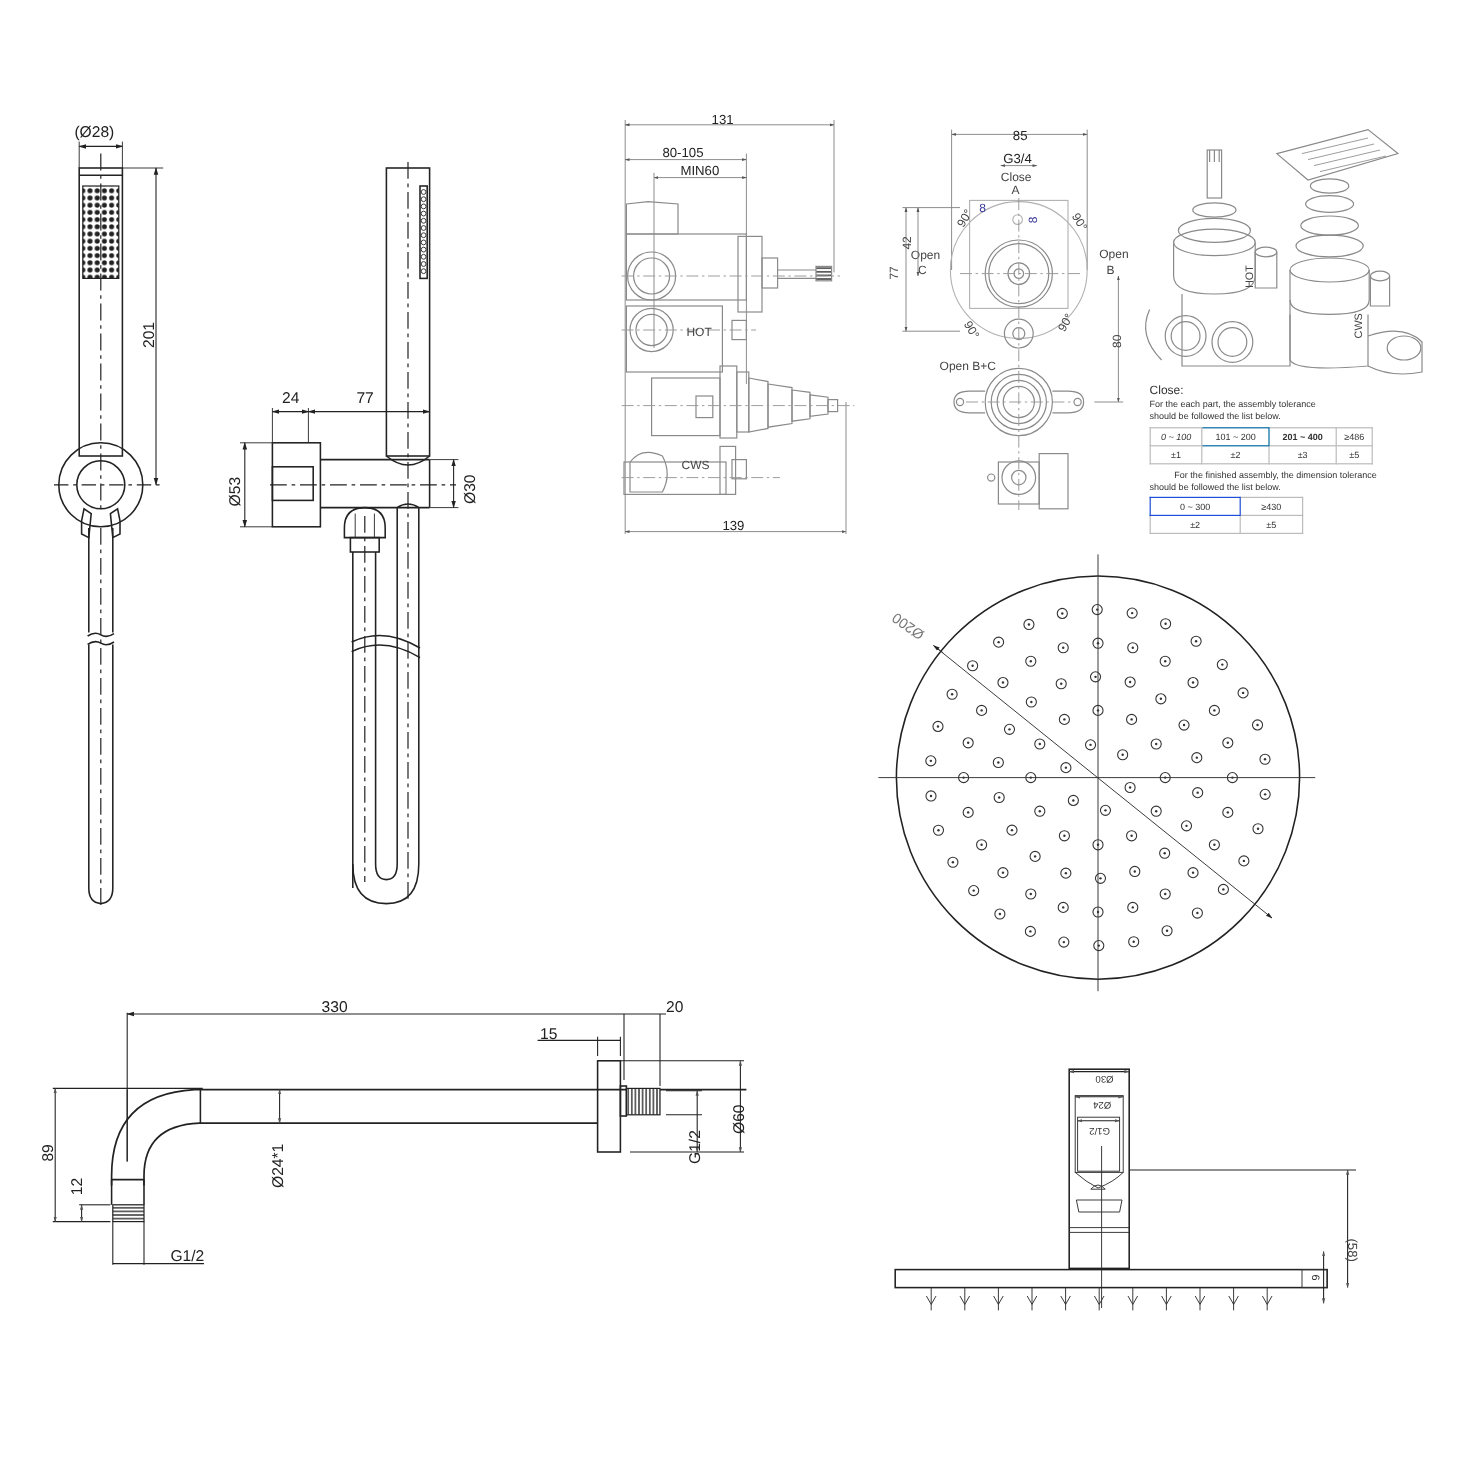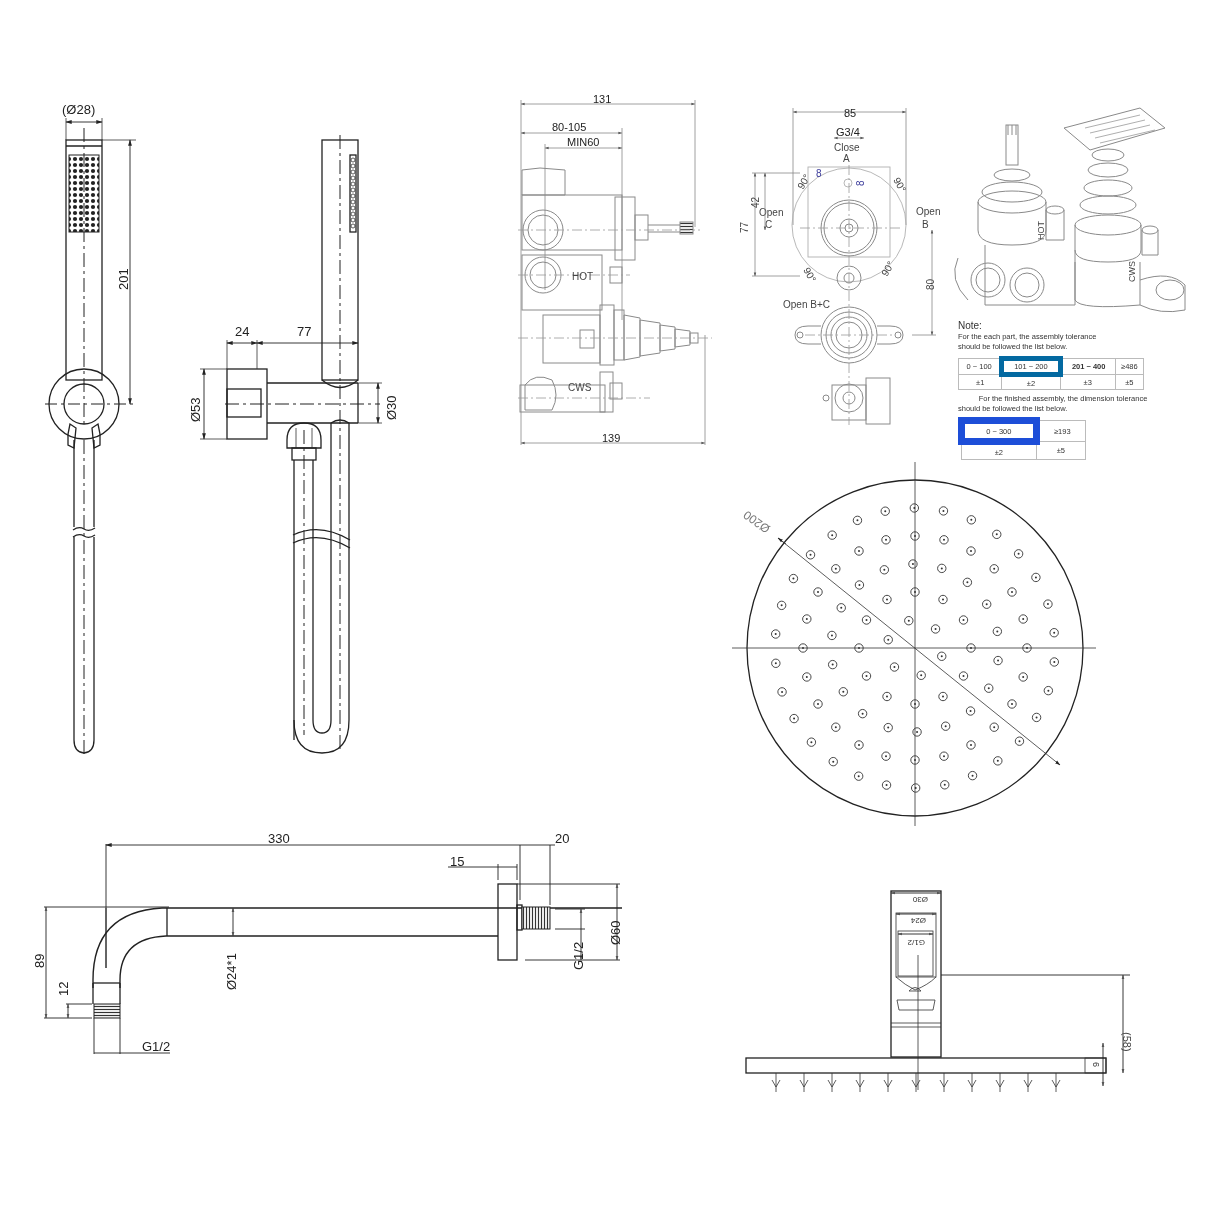--- a/index.html
+++ b/index.html
@@ -577,46 +577,46 @@
           <path d="M944,1073 L944,1092 M940,1080 L944,1087 L948,1080"></path>
           <path d="M972,1073 L972,1092 M968,1080 L972,1087 L976,1080"></path>
           <path d="M1000,1073 L1000,1092 M996,1080 L1000,1087 L1004,1080"></path>
           <path d="M1028,1073 L1028,1092 M1024,1080 L1028,1087 L1032,1080"></path>
           <path d="M1056,1073 L1056,1092 M1052,1080 L1056,1087 L1060,1080"></path>
         </g>
   </g>
 </svg>
 
 <div style="position:absolute; left:958px; top:320px; width:210px; font-family:'Liberation Sans',sans-serif; color:#333;">
-  <div style="font-size:10px; line-height:12px;">Note:</div>
+  <div style="font-size:10px; line-height:12px;">Close:</div>
   <div style="font-size:7.5px; line-height:10px;">For the each part, the assembly tolerance</div>
   <div style="font-size:7.5px; line-height:10px;">should be followed the list below.</div>
   <table style="border-collapse:collapse; margin-top:4px; width:186px; font-size:7.5px; text-align:center;">
     <tbody>
           <tr>
-      <td style="border:1px solid #bbb; height:12px;">0 ~ 100</td>
-      <td style="border:5px solid #0369a1;text-align:center;">101 ~ 200</td>
+      <td style="border:1px solid #bbb; height:12px;font-style:italic;">0 ~ 100</td>
+      <td style="border:1px solid #0369a1;text-align:center;">101 ~ 200</td>
       <td style="border:1px solid #bbb;font-weight:bold;">201 ~ 400</td>
       <td style="border:1px solid #bbb;">≥486</td>
     </tr>
     <tr>
       <td style="border:1px solid #bbb; height:12px;">±1</td>
       <td style="border:1px solid #bbb;">±2</td>
       <td style="border:1px solid #bbb;">±3</td>
       <td style="border:1px solid #bbb;">±5</td>
     </tr>
   </tbody>
       </table>
   <div style="font-size:7.5px; line-height:10px; margin-top:4px;text-align:center;">For the finished assembly, the dimension tolerance</div>
   <div style="font-size:7.5px; line-height:10px;">should be followed the list below.</div>
   <table style="border-collapse:collapse; margin-top:3px; width:128px; font-size:7.5px; text-align:center;">
     <tbody>
           <tr>
-      <td style="border:7px solid #1d4ed8; height:12px;margin-top:13px;">0 ~ 300</td>
-      <td style="border:1px solid #bbb;">≥193</td>
+      <td style="border:1px solid #1d4ed8; height:12px;margin-top:13px;">0 ~ 300</td>
+      <td style="border:1px solid #bbb;">≥430</td>
     </tr>
     <tr>
       <td style="border:1px solid #bbb; height:12px;">±2</td>
       <td style="border:1px solid #bbb;">±5</td>
     </tr>
   </tbody>
       </table>
 </div>
 </div>
 

